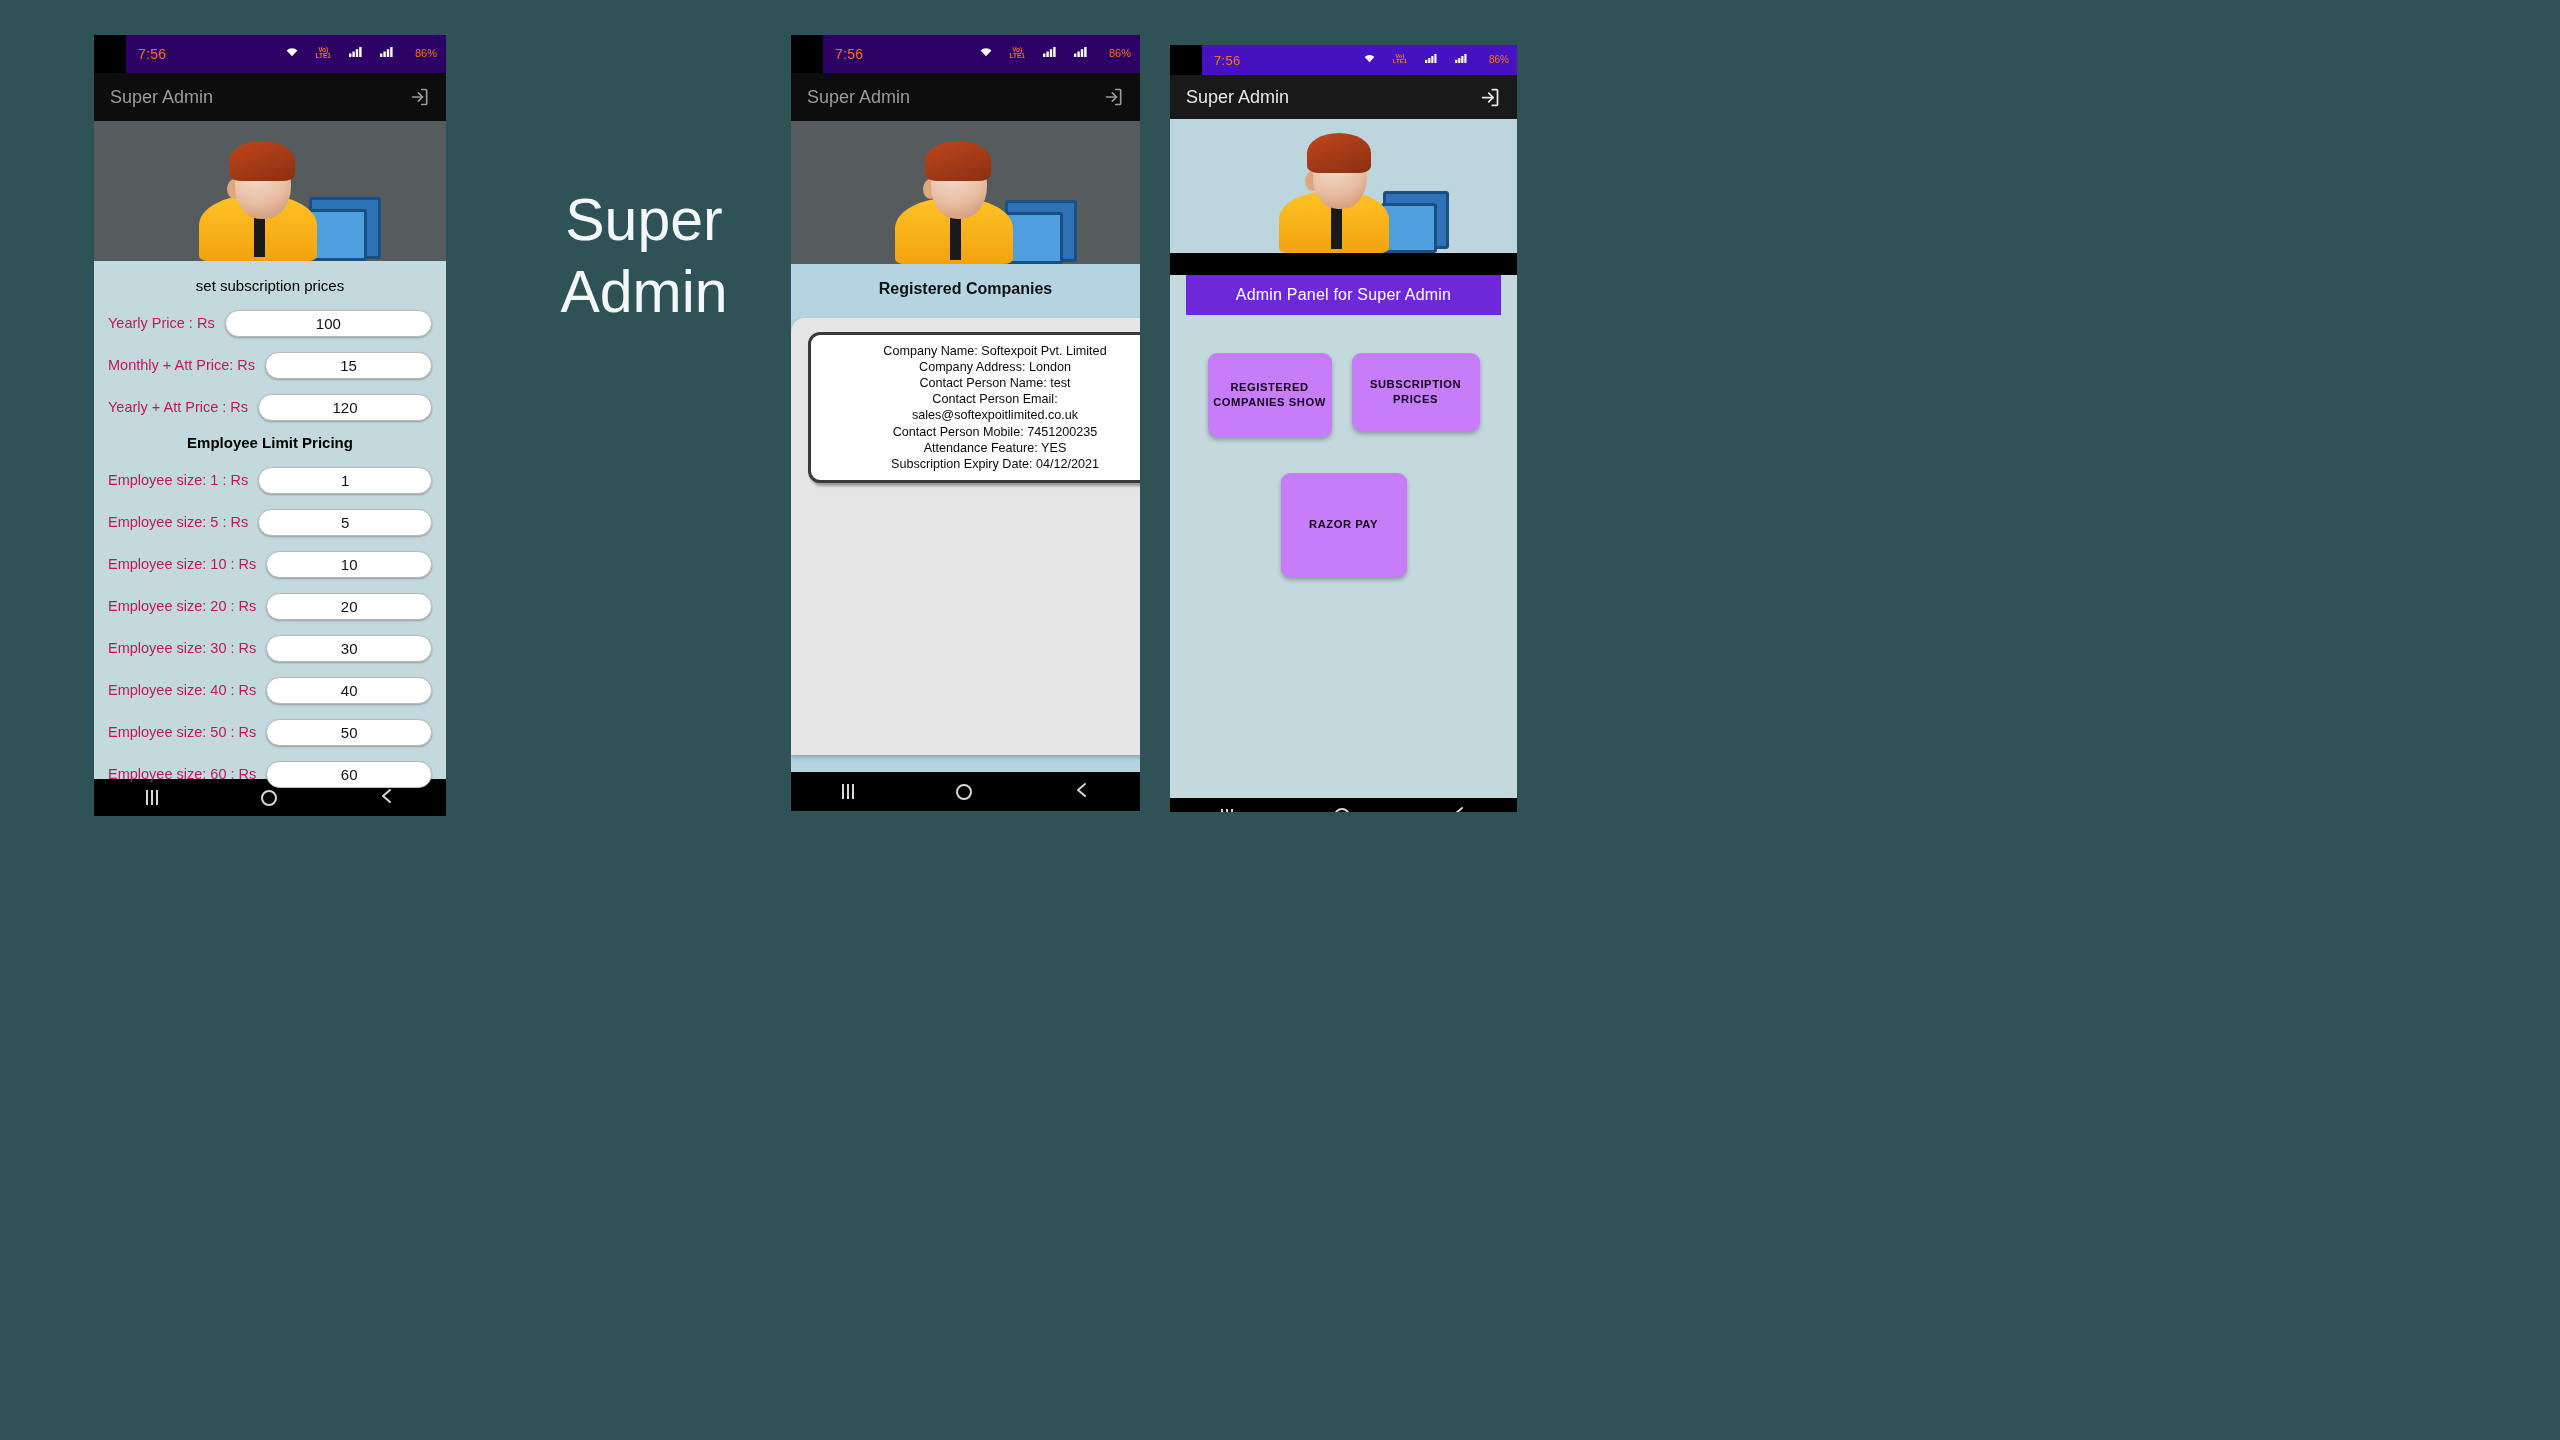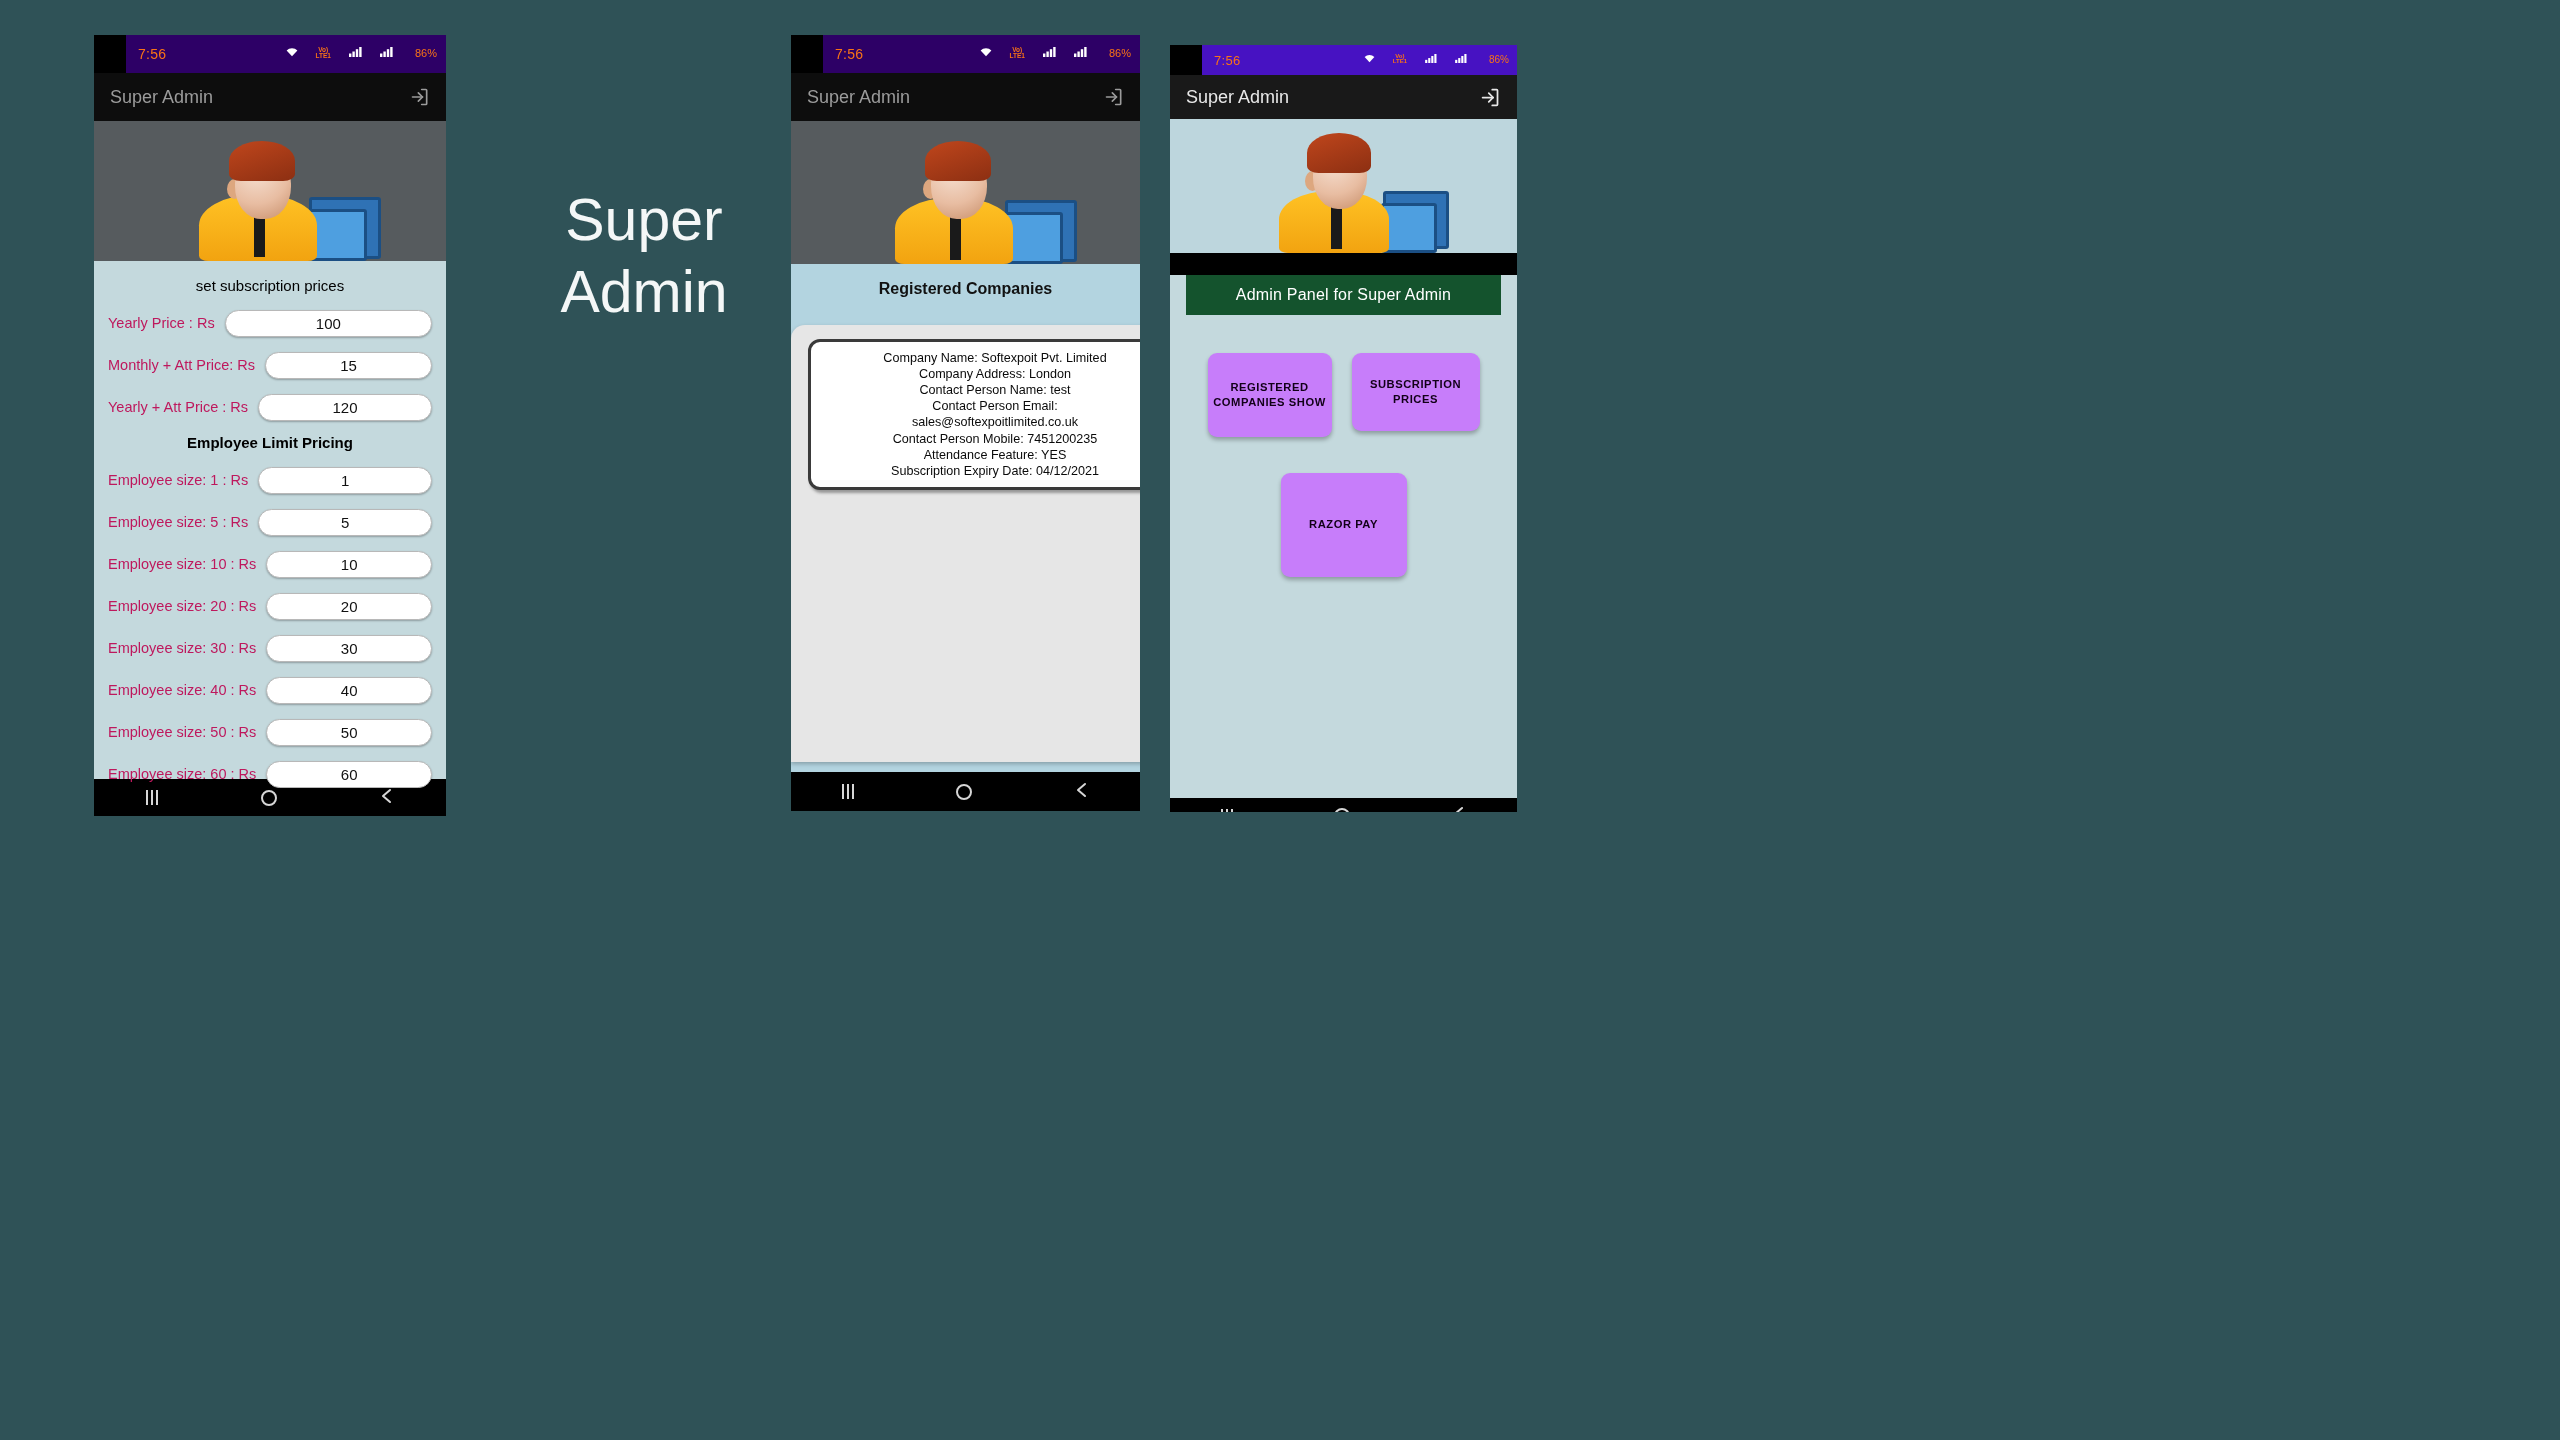--- a/index.html
+++ b/index.html
@@ -81,21 +81,21 @@
   #phone2 .sb-icons { font-size: 11px; }
   #phone2 .sb-volte { font-size: 6.5px; }
   #phone2 .appbar { height: 48px; padding: 0 16px; font-size: 18px; }
   #phone2 .hero { height: 143px; }
   #phone2 .body-panel { background: #b3d4e0; height: 508px; }
   #phone2 .navbar { height: 39px; }
 
   .reg-head { text-align: center; font-size: 16px; font-weight: 700;
               color: #111; padding: 16px 0 12px; }
   .list-surface {
-    margin: 15px auto; width: 408px; height: 437px;
+    margin: 8px auto; width: 408px; height: 437px;
     background: #e6e6e6; border-radius: 14px 14px 0 0;
     box-shadow: 0 2px 4px rgba(0,0,0,.25);
     padding: 14px 17px 0;
   }
   .company-card {
     background: #ffffff; border: 3px solid #3a3a3a; border-radius: 12px;
     padding: 8px 6px 8px; text-align: center;
     box-shadow: 2px 3px 3px rgba(0,0,0,.35);
   }
   .company-card .line { font-size: 12.6px; line-height: 1.28; color: #0a0a0a;
@@ -106,21 +106,21 @@
   #phone3 .statusbar { height: 30px; padding: 0 12px; font-size: 13px; background:#4712c2; }
   #phone3 .sb-icons { font-size: 10px; }
   #phone3 .sb-volte { font-size: 6px; }
   #phone3 .appbar { height: 44px; padding: 0 16px; font-size: 18px;
                     background:#191919; color:#e8e8e8; }
   #phone3 .hero { height: 134px; }
   #phone3 .body-panel { background: #c4d9dd; height: 523px; }
   #phone3 .navbar { height: 36px; }
 
   .admin-banner {
-    margin: 22px 16px 0; background: #14532d; color: #fff;
+    margin: 22px 16px 0; background: #6d28d9; color: #fff;
     text-align: center; font-size: 16px; font-weight: 400;
     padding: 11px 0; letter-spacing: .2px;
   }
   .btn-row { display: flex; justify-content: center; gap: 20px; margin-top: 38px; }
   .mat-btn {
     background: #c77dfa; border-radius: 9px; border: none;
     box-shadow: 0 3px 4px rgba(0,0,0,.28);
     color: #120018; font-weight: 700; font-size: 11.2px;
     letter-spacing: .55px; text-align: center; line-height: 1.35;
     display: flex; align-items: center; justify-content: center;

